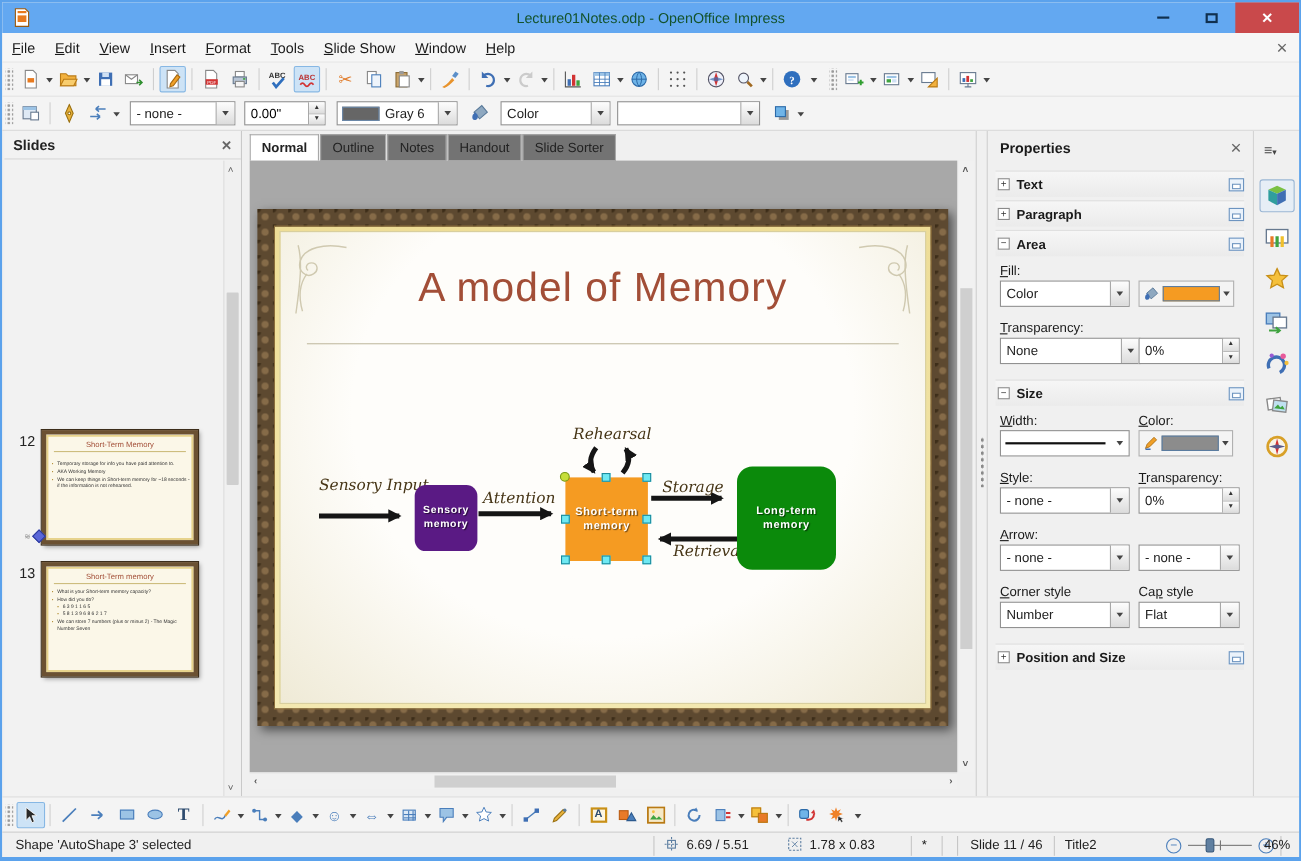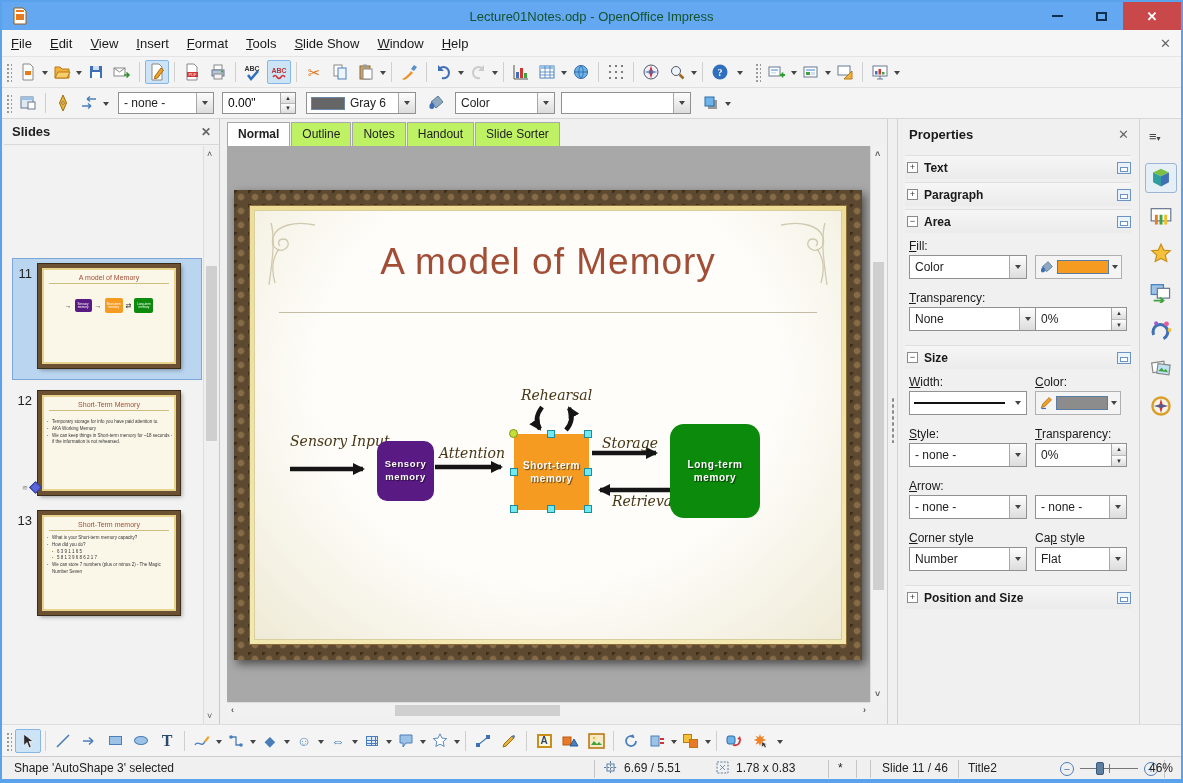--- a/index.html
+++ b/index.html
@@ -61,21 +61,21 @@
 .mnode{color:#fff;font-size:3px;line-height:1;white-space:pre-line;text-align:center;display:flex;align-items:center;justify-content:center;border-radius:2px}
 .marr{font-size:7px;color:#222;line-height:1}
 .animmark{position:absolute;left:18px;display:flex;align-items:center;gap:2px}
 .animmark .lines{color:#8a8a8a;font-size:7px;letter-spacing:1px}
 .animmark .dia{width:9px;height:9px;background:#5a66d8;border:1px solid #2c3a9a;transform:rotate(45deg)}
 .sscroll{position:absolute;right:0;top:27px;width:16px;bottom:0;background:#f0f0f0;border-left:1px solid #ddd}
 .sthumb{position:absolute;left:2px;width:11px;background:#cfcfcf;border-radius:1px}
 .sarr{position:absolute;left:3px;color:#555;font-size:9px}
 
 .tabs{position:absolute;left:225px;top:3px;height:24px;display:flex;font-size:12px;color:#222}
-.tab{padding:4px 10px;background:#bef264;border:1px solid #a8a8a8;border-bottom:none;margin-right:1px}
+.tab{padding:4px 10px;background:#737373;border:1px solid #a8a8a8;border-bottom:none;margin-right:1px}
 .tab.active{background:#fff;font-weight:bold}
 
 .wspace{position:absolute;left:225px;top:27px;width:643px;height:556px;background:#a8a8a8;overflow:hidden}
 .slideo{position:absolute;left:7px;top:44px;width:628px;height:470px;background-color:#5d4930;background-image:radial-gradient(circle at 7px 7px,rgba(167,135,92,.55) 2.5px,transparent 4px),radial-gradient(circle at 0 0,rgba(48,34,16,.7) 2.5px,transparent 4px);background-size:14px 14px;box-shadow:3px 4px 9px rgba(0,0,0,.55);padding:15px}
 .slidem{height:100%;background:linear-gradient(180deg,#eedd97,#f3e8b0);border:1px solid #8a6d3a;padding:4px}
 .slidep{position:relative;height:100%;background:radial-gradient(ellipse at 50% 38%,#fefdfa 55%,#efead6);border:1px solid #d8cf9f;overflow:hidden}
 .stitle{position:absolute;left:0;right:0;top:30px;text-align:center;font-size:37px;color:#a24e37;letter-spacing:1px}
 .sline{position:absolute;left:24px;right:24px;top:101px;height:1px;background:#c2bca4}
 .flourish{position:absolute;top:8px;opacity:.8}
 .flourish.tr{transform:scaleX(-1)}
@@ -454,38 +454,20 @@
   <div class="main">
 
     <div class="spanel">
       <div class="sphead">
         <span>Slides</span>
         <span class="x">✕</span>
       </div>
       <div class="thumbs">
 
 
-        <div class="titem" style="top:118px">
-          <div class="msel"></div>
-          <span class="tnum" style="position:relative">11</span>
-          <div class="mslide" style="position:relative">
-            <div class="mtitle">A model of Memory</div>
-            <div class="mdiag">
-              <span class="marr">→</span>
-              <span class="mnode" style="width:17px;height:13px;background:#5a1a84">Sensory
-memory</span>
-              <span class="marr">→</span>
-              <span class="mnode" style="width:18px;height:15px;background:#f59b22">Short-term
-memory</span>
-              <span class="marr">⇄</span>
-              <span class="mnode" style="width:19px;height:15px;background:#0b8a0b">Long-term
-memory</span>
-            </div>
-          </div>
-        </div>
 
         <div class="titem" style="top:245px">
           <span class="tnum">12</span>
           <div class="mslide">
             <div class="mtitle">Short-Term Memory</div>
             <div style="margin-top:8px">
               <div class="mbul">Temporary storage for info you have paid attention to.</div>
               <div class="mbul">AKA Working Memory</div>
               <div class="mbul">We can keep things in Short-term memory for ~18 seconds - if the information is not rehearsed.</div>
             </div>

